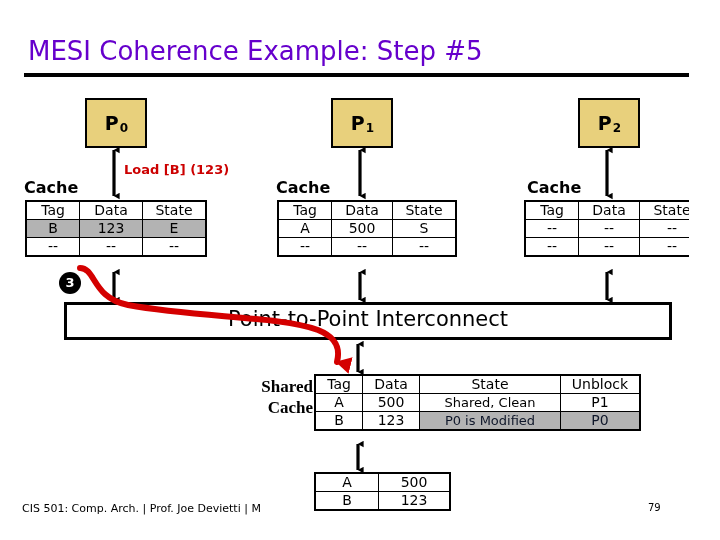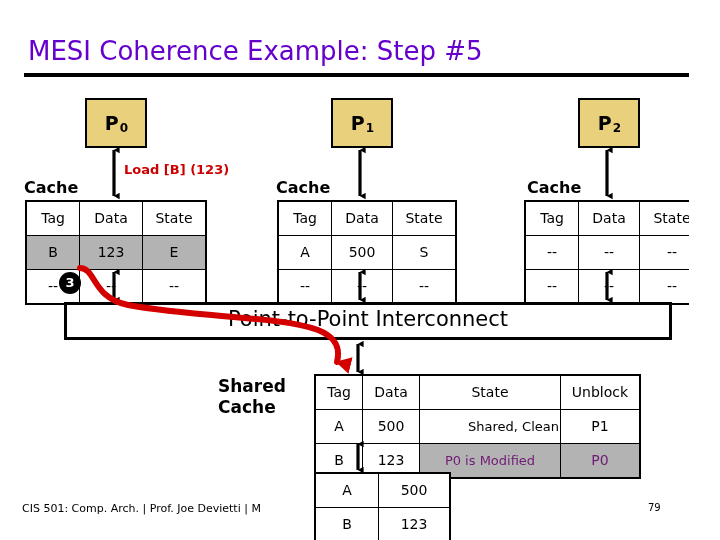--- a/index.html
+++ b/index.html
@@ -76,26 +76,26 @@
     background: #ffffff;
     table-layout: fixed;
   }
   .gtable td {
     border: 1px solid #000000;
     text-align: center;
     font-size: 14px;
     color: #000000;
     height: 17px;
     line-height: 17px;
-    padding: 8px 1px;
+    padding: 0 1px;
     background: #ffffff;
     font-family: "DejaVu Sans", sans-serif;
   }
   .gtable td.gray { background: #b3b3b3; }
-  .gtable td.red  { color: #701a75; }
+  .gtable td.red  { color: #0f172a; }
 
   
   #interconnect {
     position: absolute;
     left: 64px;
     top: 302px;
     width: 608px;
     height: 38px;
     border: 3px solid #000000;
     background: #ffffff;
@@ -134,22 +134,23 @@
     text-align: center;
     line-height: 22px;
   }
 
   
   .side-label {
     position: absolute;
     font-weight: bold;
     font-size: 17px;
     color: #000000;
-    text-align: left;
-    white-space: nowrap;
+    text-align: right;
+    white-space: nowrap;
+    font-family: Liberation Serif, serif;
   }
 
   
   #footer {
     position: absolute;
     left: 22px;
     top: 502px;
     font-size: 11px;
     color: #000000;
     white-space: nowrap;
@@ -271,21 +272,21 @@
     <tbody>
         <tr>
       <td style="width:44px;">Tag</td>
       <td style="width:54px;">Data</td>
       <td style="width:138px;">State</td>
       <td style="width:76px;">Unblock</td>
     </tr>
     <tr>
       <td>A</td>
       <td>500</td>
-      <td style="font-size:13px;text-align:right;">Shared, Clean</td>
+      <td style="font-size:13px;">Shared, Clean</td>
       <td>P1</td>
     </tr>
     <tr>
       <td>B</td>
       <td>123</td>
       <td class="gray red" style="font-size:13px;">P0 is Modified</td>
       <td class="gray red">P0</td>
     </tr>
   </tbody>
     </table>

